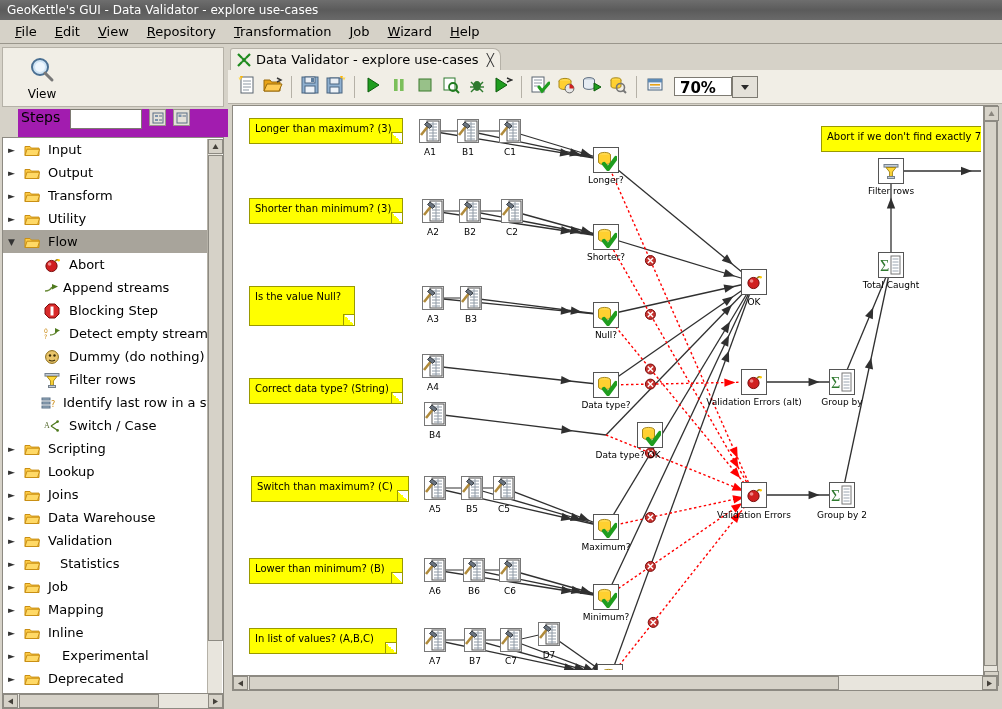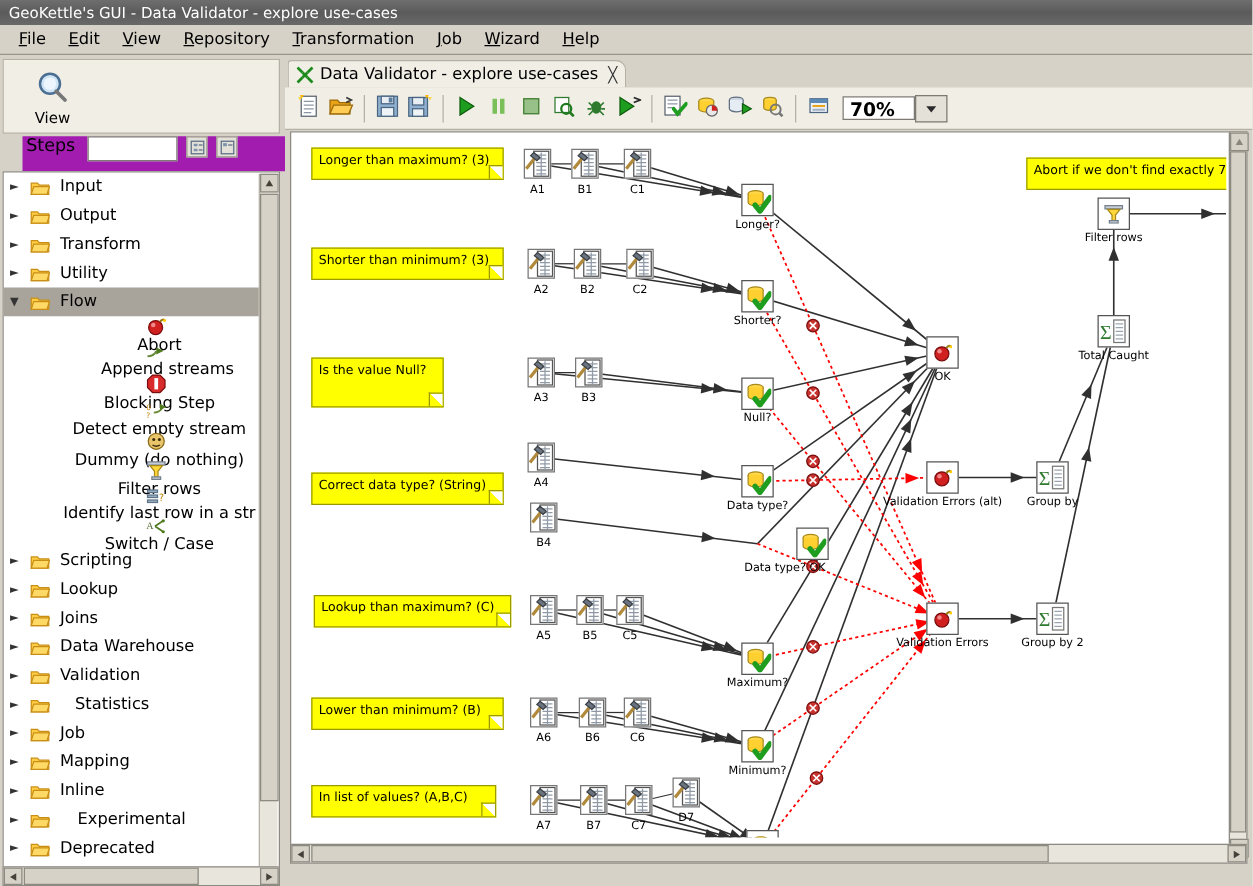--- a/index.html
+++ b/index.html
@@ -68,21 +68,21 @@
     overflow:hidden;
   }
   .tree{position:absolute;left:0;top:0;width:205px;}
   .trow{
     height:23px;display:flex;align-items:center;font-size:13px;
     white-space:nowrap;cursor:pointer;padding-left:5px;box-sizing:border-box;
   }
   .trow.sel{background:#a8a49b;}
   .twist{width:14px;font-size:9px;color:#333;display:inline-block;}
   .ticon{width:20px;display:flex;align-items:center;justify-content:center;}
-  .trow.leaf{padding-left:38px;flex-direction:column;}
+  .trow.leaf{padding-left:38px;}
   .trow.leaf .ticon{width:22px;}
 
   .vscroll{
     position:absolute;right:1px;top:1px;width:15px;height:570px;
     background:#e8e5dd;border-left:1px solid #b5b1a7;box-sizing:border-box;
   }
   .vsb-arrow{
     width:15px;height:15px;background:#d6d2c8;border:1px solid #8d8a82;
     box-sizing:border-box;display:flex;align-items:center;justify-content:center;
     font-size:7px;cursor:pointer;
@@ -306,21 +306,21 @@
             </span>
             <span style="margin-left:6px">Abort</span>
           </div>
           <div class="trow leaf">
             <span class="ticon">
               <svg width="16" height="12" viewBox="0 0 16 12">
                 <path d="M1 9 q5 0 7 -4" stroke="#6b8c3a" stroke-width="1.6" fill="none"></path>
                 <polygon points="8,2 14,4.5 8,7.5" fill="#4f7a1e"></polygon>
               </svg>
             </span>
-            <span style="margin-left:19px">Append streams</span>
+            <span style="margin-left:0">Append streams</span>
           </div>
           <div class="trow leaf">
             <span class="ticon">
               <svg width="16" height="16" viewBox="0 0 16 16">
                 <polygon points="5,1 11,1 15,5 15,11 11,15 5,15 1,11 1,5" fill="#d92b2b" stroke="#7a0d0d"></polygon>
                 <rect x="6.5" y="3.5" width="3" height="9" fill="#fff"></rect>
               </svg>
             </span>
             <span style="margin-left:6px">Blocking Step</span>
           </div>
@@ -782,21 +782,21 @@
             <polygon points="0,-4.2 11,0 0,4.2" fill="#303030" transform="translate(635.95,262.5) rotate(-77.97331034509467)"></polygon>
             <line x1="658" y1="159" x2="658" y2="65" stroke="#303030" stroke-width="1.3"></line>
             <polygon points="0,-4.2 11,0 0,4.2" fill="#303030" transform="translate(658,102.6) rotate(-90)"></polygon>
             <line x1="671" y1="65" x2="748" y2="65" stroke="#303030" stroke-width="1.3"></line>
             <polygon points="0,-4.2 11,0 0,4.2" fill="#303030" transform="translate(728,65)"></polygon>
           </svg>
       <div class="note" style="left: 16px; top: 12px; width: 154px; height: 26px;"><span>Longer than maximum? (3)</span></div>
           <div class="note" style="left: 16px; top: 92px; width: 154px; height: 26px;"><span>Shorter than minimum? (3)</span></div>
           <div class="note" style="left: 16px; top: 180px; width: 106px; height: 40px;"><span>Is the value Null?</span></div>
           <div class="note" style="left: 16px; top: 272px; width: 154px; height: 26px;"><span>Correct data type? (String)</span></div>
-          <div class="note" style="left: 18px; top: 370px; width: 158px; height: 26px;"><span>Lookup than maximum? (C)</span></div>
+          <div class="note" style="left: 18px; top: 370px; width: 158px; height: 26px;"><span>Switch than maximum? (C)</span></div>
           <div class="note" style="left: 16px; top: 452px; width: 154px; height: 26px;"><span>Lower than minimum? (B)</span></div>
           <div class="note" style="left: 16px; top: 522px; width: 148px; height: 26px;"><span>In list of values? (A,B,C)</span></div>
           <div class="note" style="left: 588px; top: 20px; width: 186px; height: 26px;"><span>Abort if we don't find exactly 7 valida</span></div>
           <div class="node small" style="left: 186px; top: 13px;">
             <div class="box">
               <svg width="20" height="22" viewBox="0 0 20 22">
                 <rect x="7" y="1" width="12" height="20" fill="#fff" stroke="#555"></rect>
                 <g stroke="#8f9aa6">
                   <line x1="9" y1="4" x2="17" y2="4"></line>
                   <line x1="9" y1="7" x2="17" y2="7"></line>

